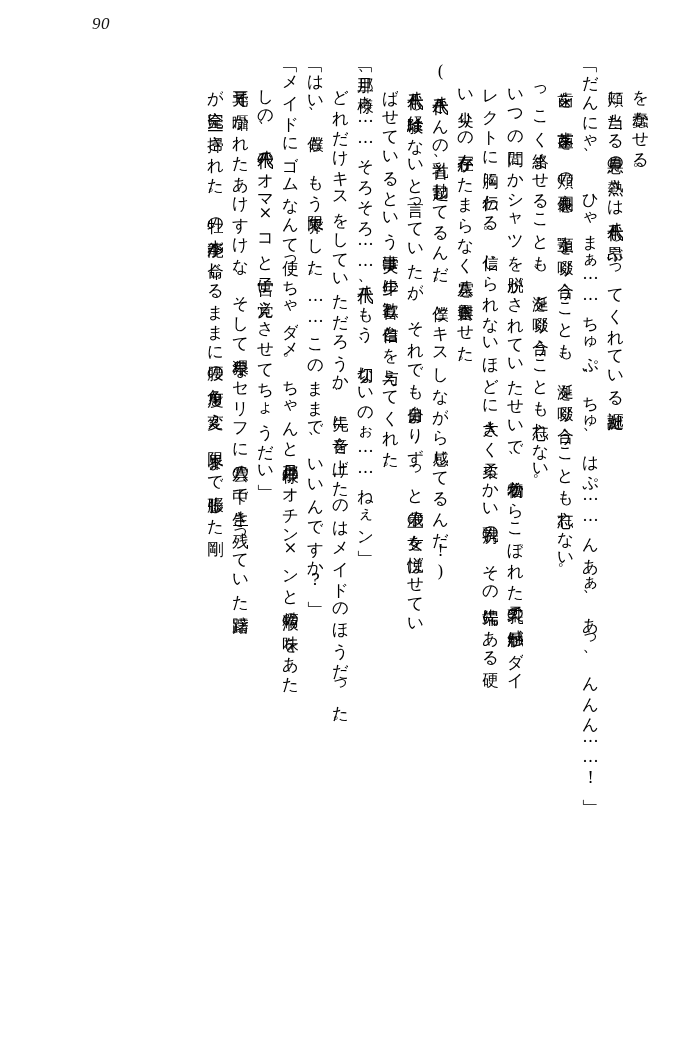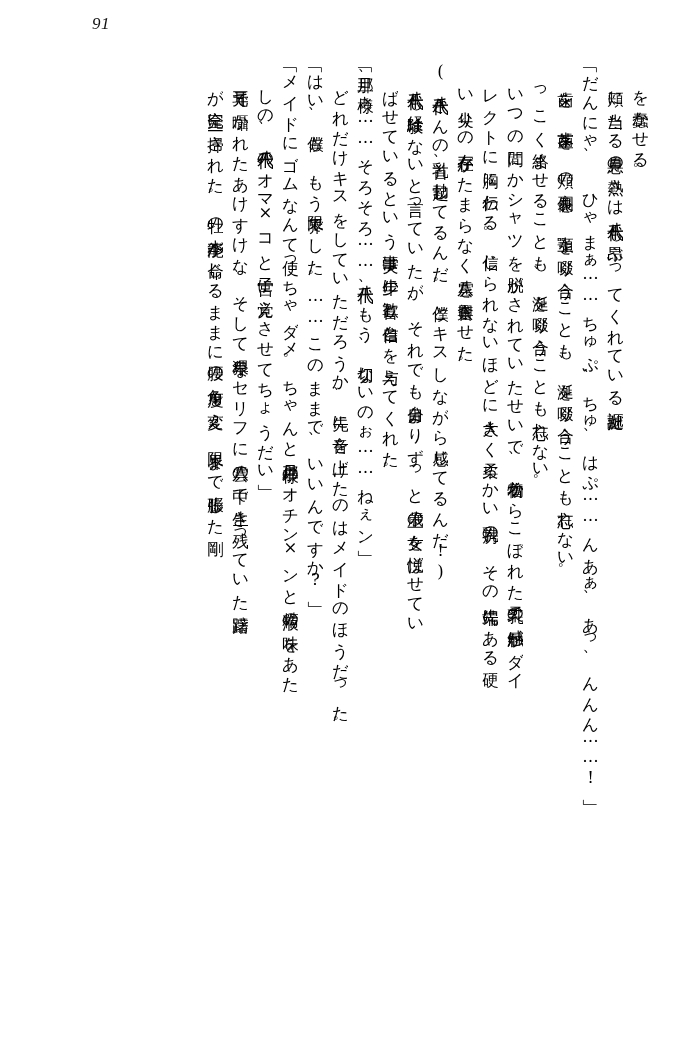--- a/index.html
+++ b/index.html
@@ -53,21 +53,21 @@
   }
   .vline.indent {
     padding-top: 16px;
     height: 954px;
   }
 </style>
 </head>
 <body>
 
 <div class="page">
-  <div class="page-number">91</div>
+  <div class="page-number">90</div>
   <div class="text-block">
       <div class="vline indent">を蠢かせる。</div>
       <div class="vline indent">頬に当たる鼻息の熱さは八千代も昂ぶってくれている証拠だ。</div>
       <div class="vline">「だんにゃ、　ひゃまぁ……ちゅぷ、ちゅ、はぷ……んあぁ、あっ、んんん……!」</div>
       <div class="vline indent">歯を、歯茎を、頬の裏側を、上顎を啜り合うことも、涎を啜り合うことも忘れない。</div>
       <div class="vline indent">っこく絡ませることも、涎を啜り合うことも忘れない。</div>
       <div class="vline indent">いつの間にかシャツを脱がされていたせいで、着物からこぼれた柔乳の感触がダイ</div>
       <div class="vline indent">レクトに胸に伝わる。信じられないほどに大きく柔らかい乳房の、その先端にある硬</div>
       <div class="vline indent">い尖りの存在がたまらなく八雲を興奮させた。</div>
       <div class="vline">(八千代さんの乳首、勃起してるんだ。僕とキスしながら感じてるんだ!)</div>

